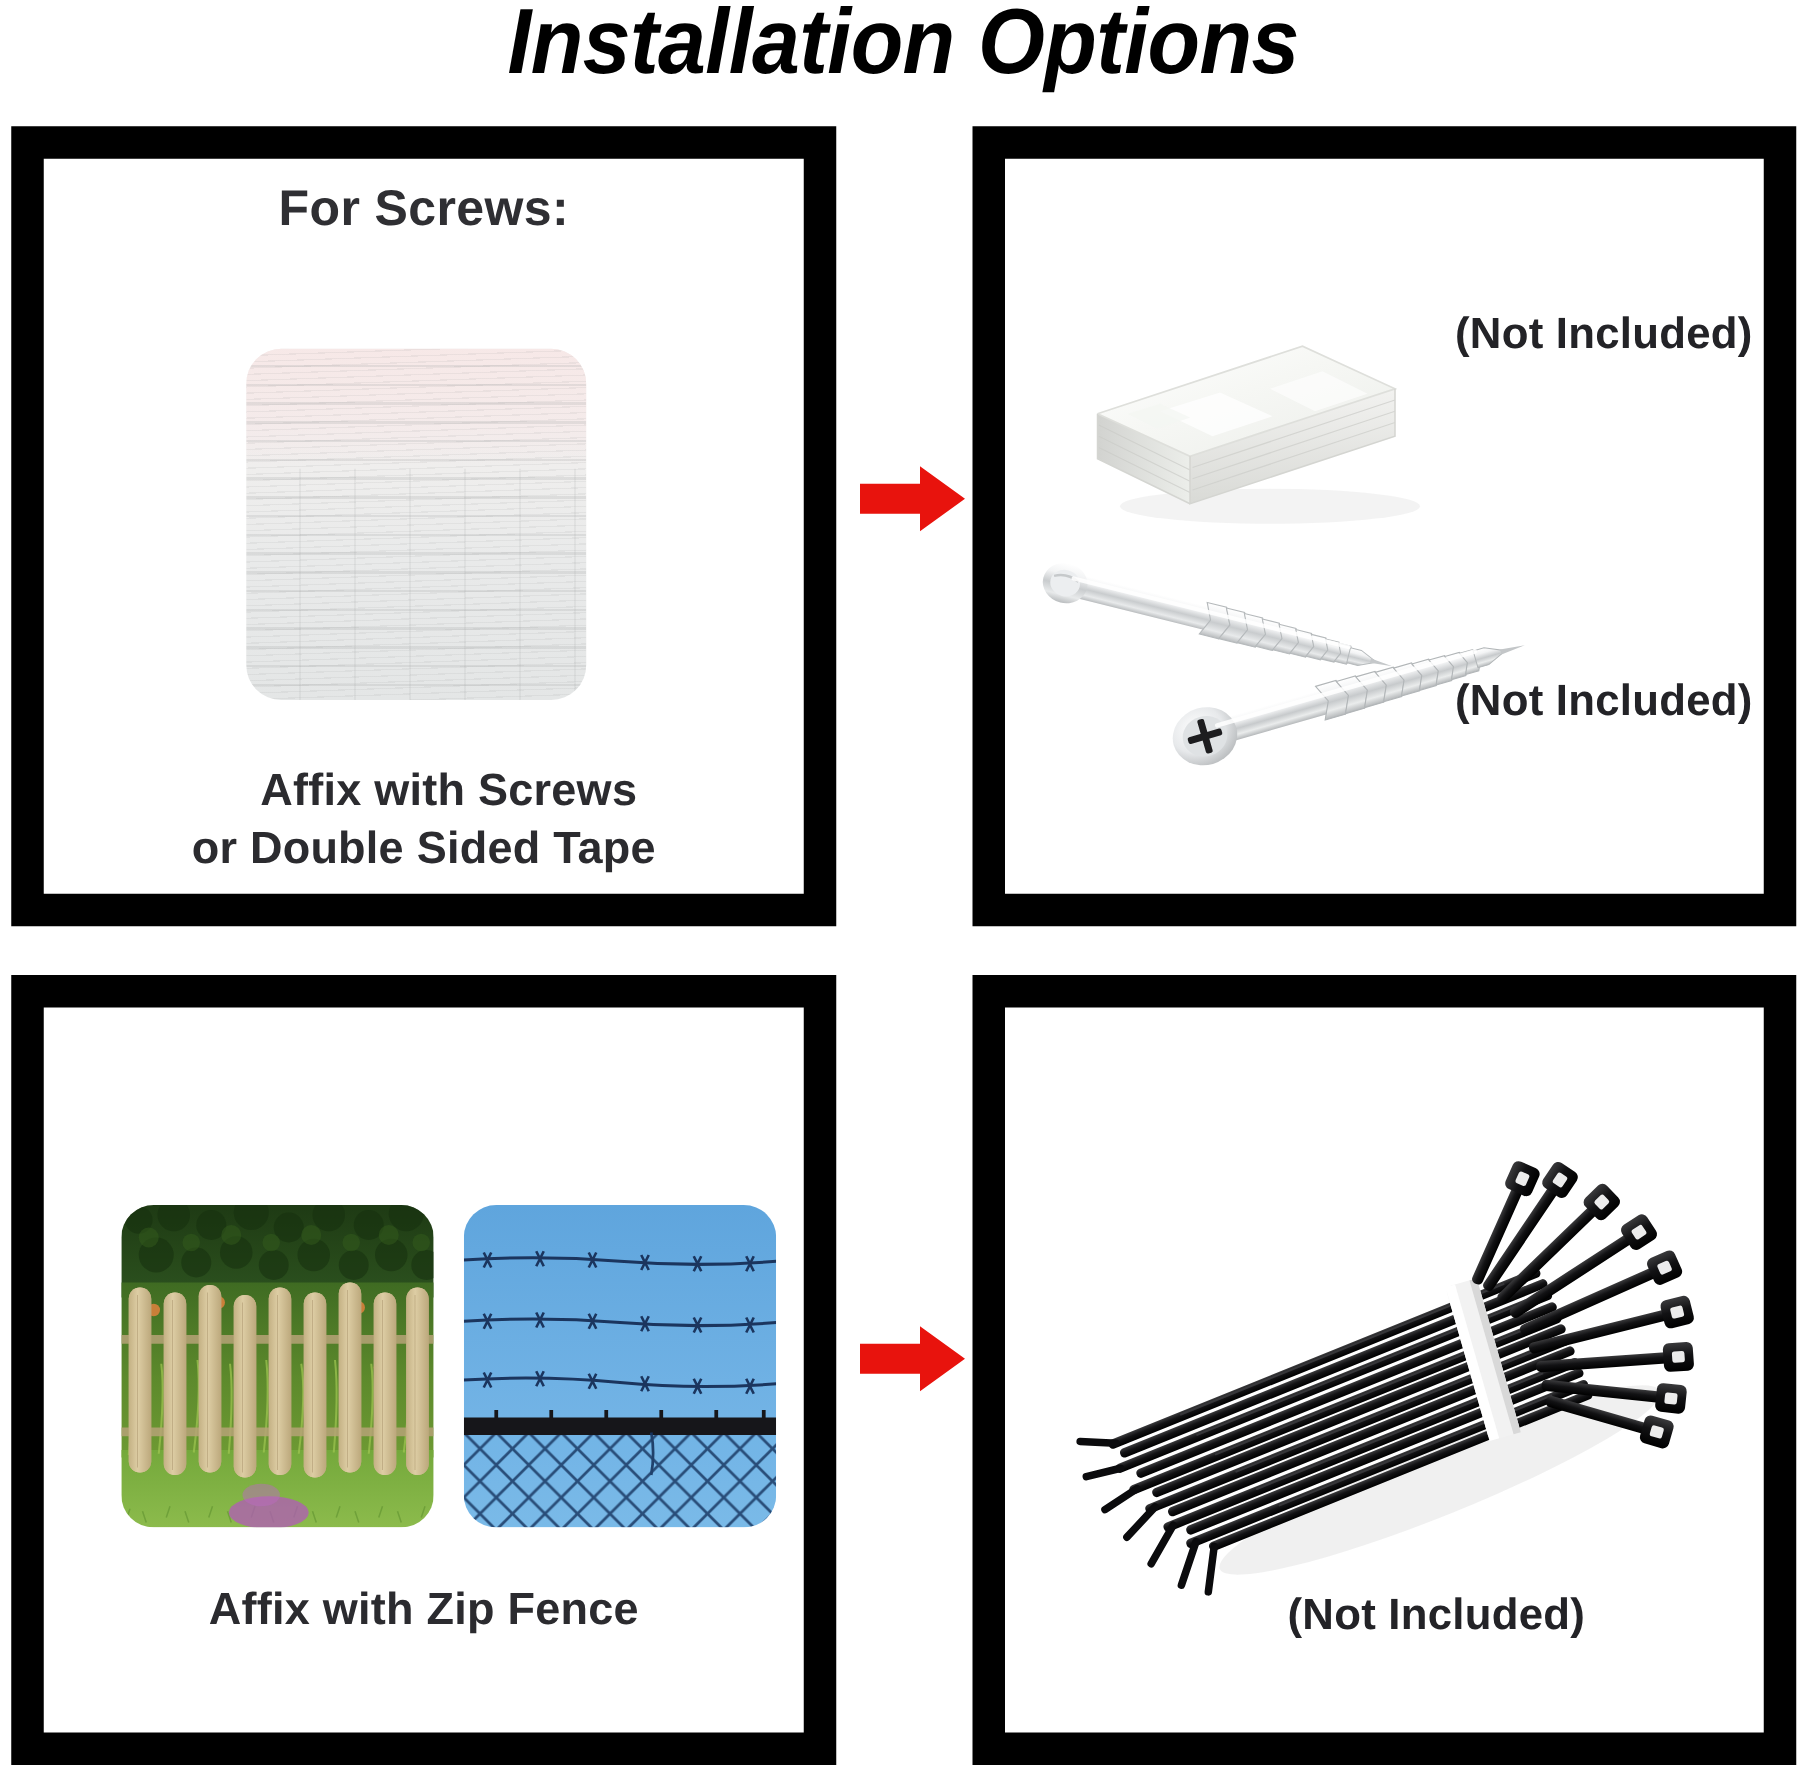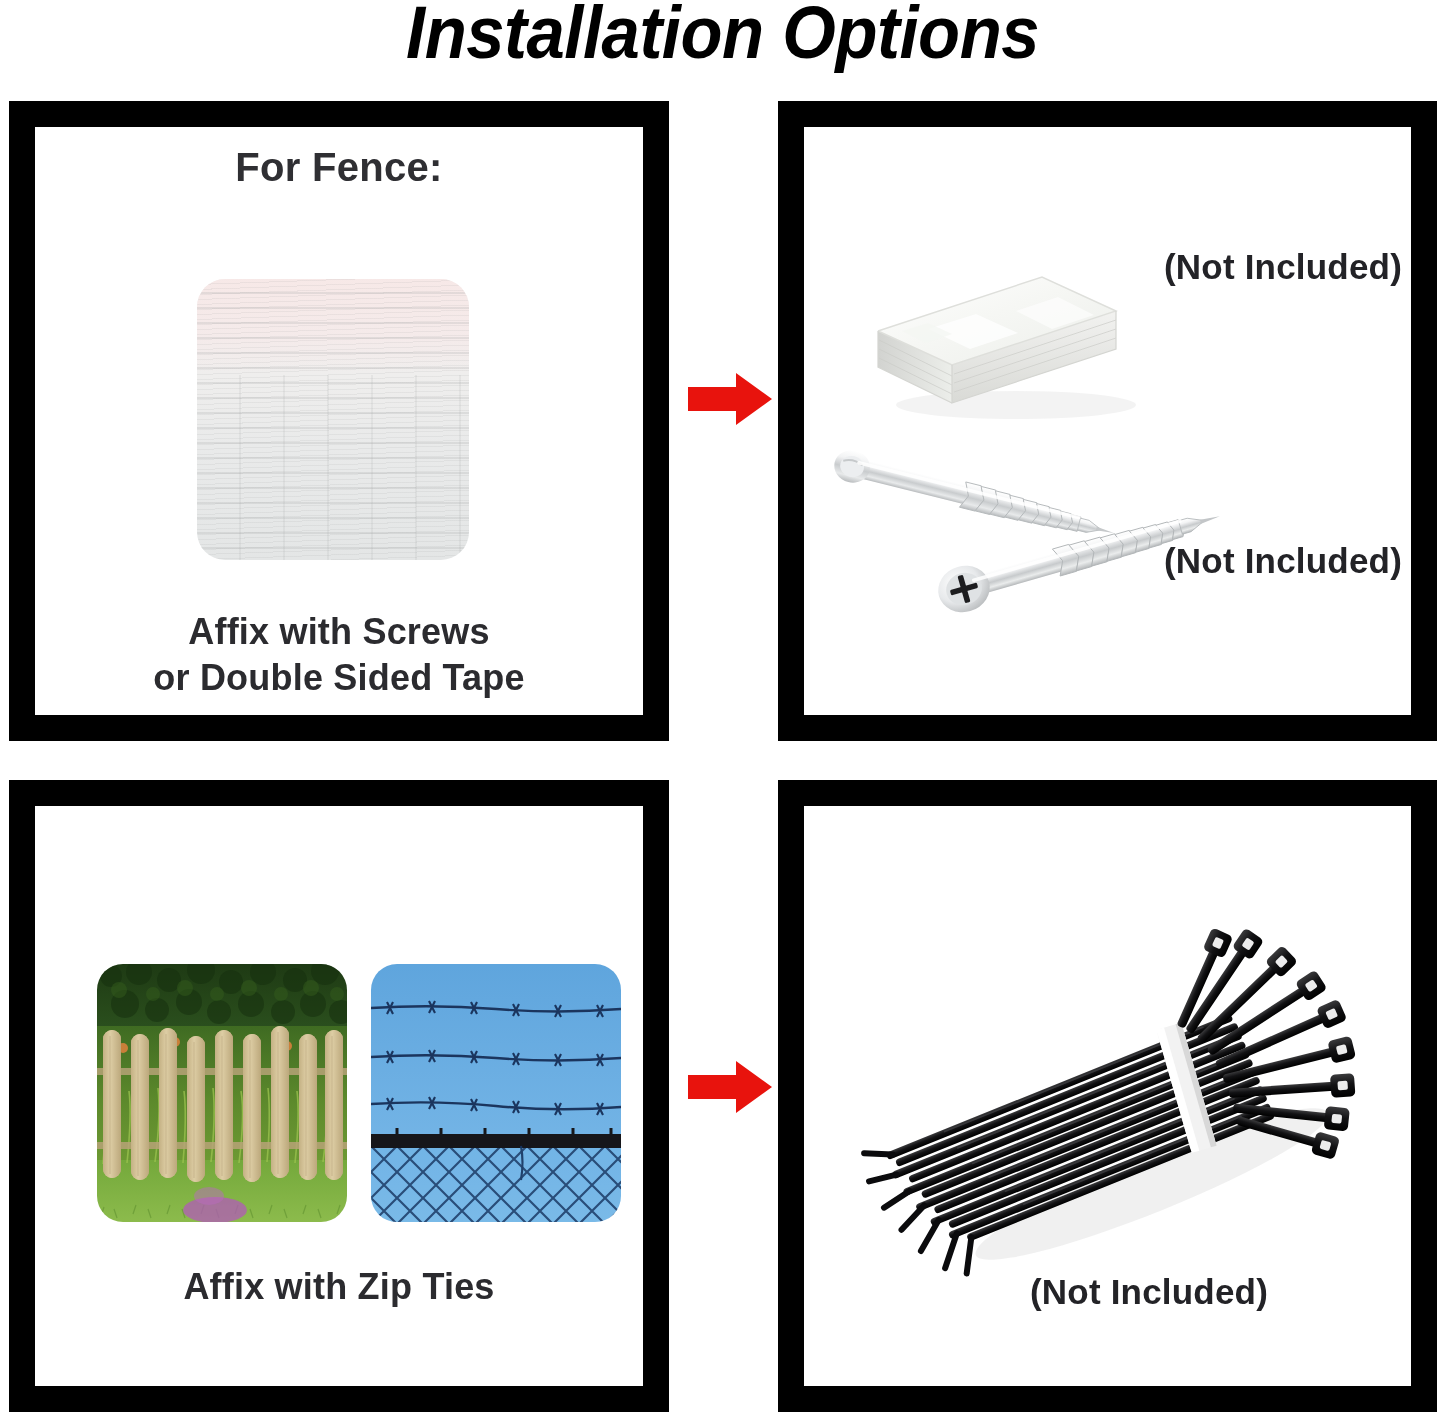--- a/index.html
+++ b/index.html
@@ -196,30 +196,30 @@
   #ziptie-bundle svg { display: block; width: 100%; height: 100%; }
 </style>
 </head>
 <body>
 
 <div id="title">Installation Options</div>
 
 <div class="panel" id="panel-walls">
   <div class="panel-inner">
 
-    <div class="panel-heading" style="top: 18px;">For Fence:</div>
+    <div class="panel-heading" style="top: 18px;">For Screws:</div>
 
     <div id="wall-swatch">
       <div class="topwash"></div>
       <div class="courses"></div>
       <div class="bricks"></div>
       <div class="grain"></div>
     </div>
 
-    <div class="caption" style="top: 482px;">Affix with Screws</div>
+    <div class="caption" style="top: 482px; padding-left: 20px;">Affix with Screws</div>
     <div class="caption" style="top: 528px;">or Double Sided Tape</div>
 
   </div>
 </div>
 
 <div class="arrow" style="left: 688px; top: 372px;">
   <svg viewBox="0 0 84 54" xmlns="http://www.w3.org/2000/svg">
     <polygon points="0,15 48,15 48,1 84,27 48,53 48,39 0,39" fill="#e8130d"></polygon>
   </svg>
 </div>
@@ -585,21 +585,21 @@
           <line x1="240" y1="164" x2="240" y2="172"></line>
         </g>
 
         <path d="M150 182 q3 16 0 34" stroke="#16325c" stroke-width="2.2" fill="none"></path>
 
         <rect x="0" y="184" width="250" height="74" fill="url(#mesh)"></rect>
         <rect x="0" y="184" width="250" height="74" fill="#6fb1e4" opacity="0.12"></rect>
       </svg>
     </div>
 
-    <div class="caption" style="top: 458px;">Affix with Zip Ties</div>
+    <div class="caption" style="top: 458px;">Affix with Zip Fence</div>
 
   </div>
 </div>
 
 <div class="arrow" style="left: 688px; top: 1060px;">
   <svg viewBox="0 0 84 54" xmlns="http://www.w3.org/2000/svg">
     <polygon points="0,15 48,15 48,1 84,27 48,53 48,39 0,39" fill="#e8130d"></polygon>
   </svg>
 </div>
 

